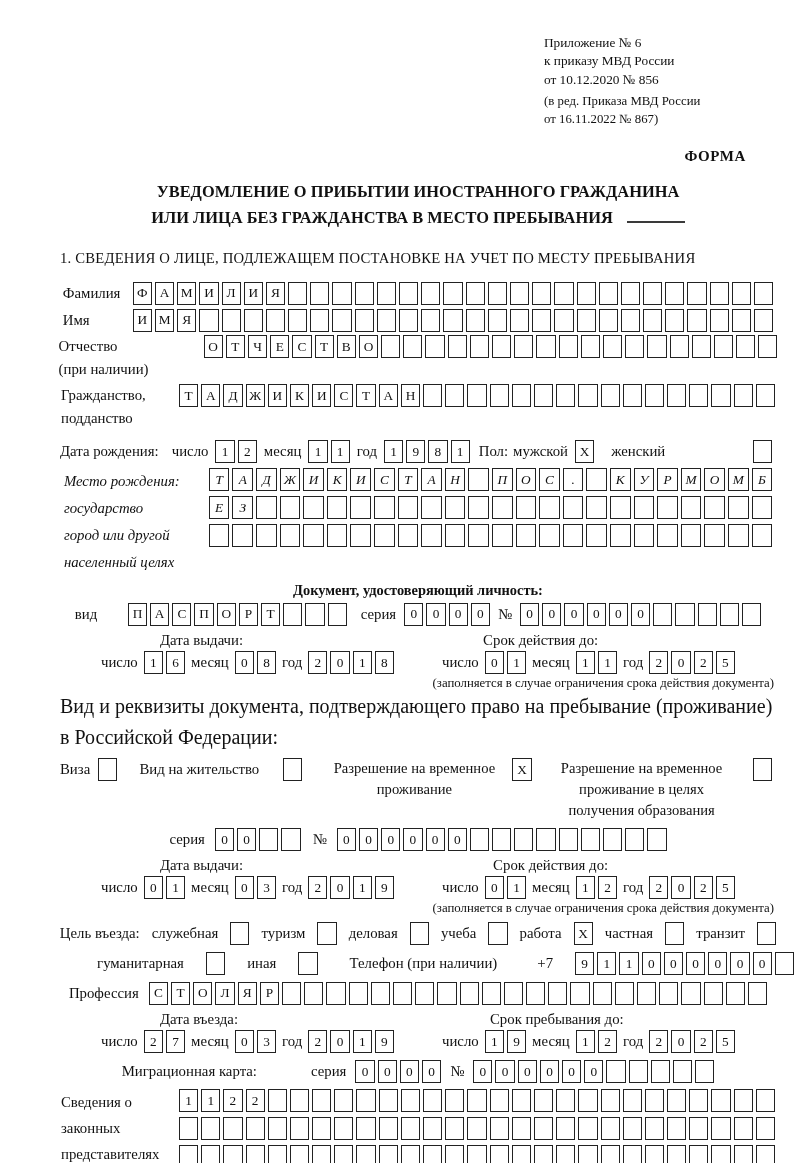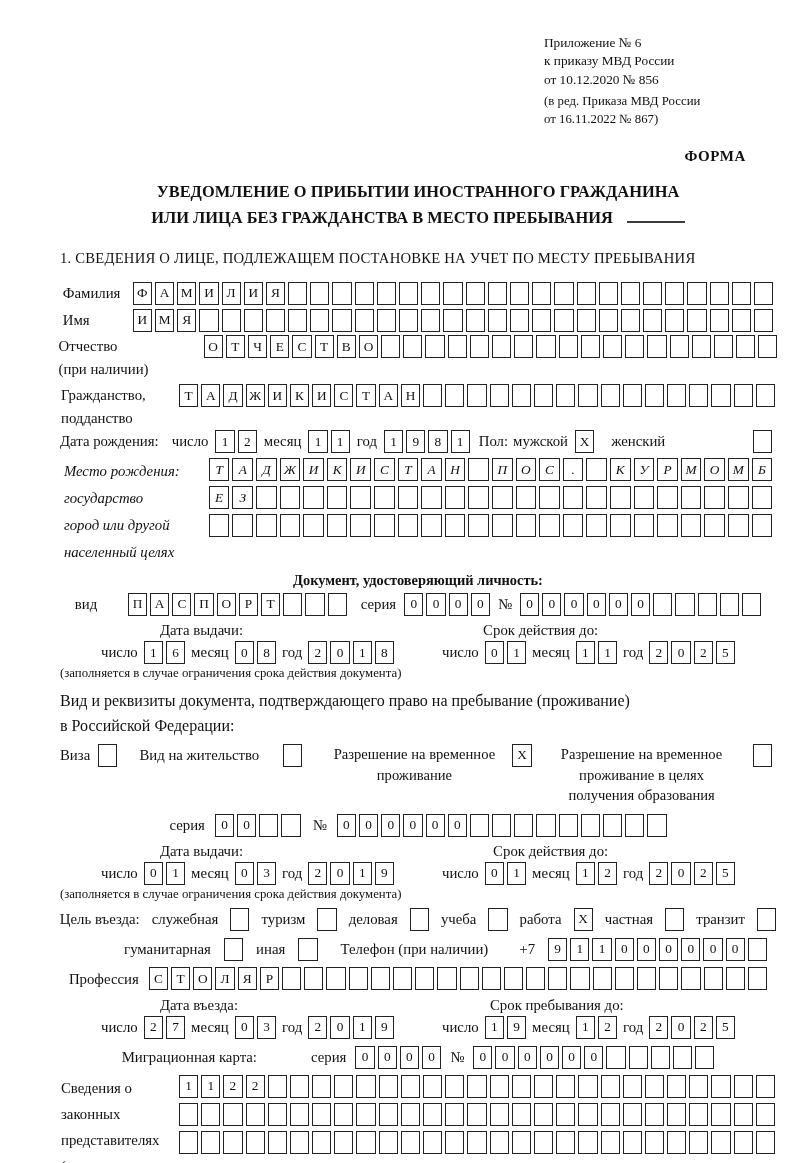--- a/index.html
+++ b/index.html
@@ -20,22 +20,22 @@
   .lblcol{font-size:14.8px;flex:0 0 auto;line-height:23px;}
   .w70{width:70px}.w80{width:80px}.w118{width:118px}.w145{width:145px}
   .cells{display:inline-flex;gap:3px;flex:0 0 auto;}
   .cell{box-sizing:border-box;width:19.2px;height:23px;border:1.6px solid #222;background:#fff;
         display:inline-flex;align-items:center;justify-content:center;font-size:13.3px;flex:0 0 auto;}
   .wide .cell{width:20.6px;}
   .stack{display:flex;flex-direction:column;gap:5px;}
   .dochead{text-align:center;font-weight:bold;font-size:14.4px;margin-top:6px;}
   .dhead{display:flex;font-size:14.8px;margin-top:6px;}
   .dg{display:inline-flex;align-items:center;gap:6px;}
-  .note{font-size:12.8px;margin-top:2px;padding-right:2px;}
-  .intro{font-size:16px;margin-top:8px;line-height:1.55;}
+  .note{text-align:right;font-size:12.8px;margin-top:2px;padding-right:2px;}
+  .intro{font-size:20px;line-height:1.55;}
   .optlbl{width:180px;text-align:center;font-size:14.6px;line-height:1.42;}
   .mla{margin-left:auto;margin-right:4px;}
 </style>
 </head>
 <body>
 
 <div class="page">
 
   <div class="ref">
     <div>Приложение № 6</div>
@@ -190,21 +190,21 @@
         <span class="cell"></span>
         <span class="cell"></span>
         <span class="cell"></span>
         <span class="cell"></span>
         <span class="cell"></span>
         <span class="cell"></span>
         <span class="cell"></span>
       </span>
   </div>
 
-  <div class="frow" style="margin-top:0;column-gap:7px;">
+  <div class="frow" style="margin-top:10px;column-gap:7px;">
     <span class="txt">Дата рождения:</span>
     <span class="txt" style="margin-left:6px;">число</span>
     <span class="cells">
         <span class="cell">1</span>
         <span class="cell">2</span>
       </span>
     <span class="txt">месяц</span>
     <span class="cells">
         <span class="cell">1</span>
         <span class="cell">1</span>
@@ -528,21 +528,21 @@
     <span class="txt">частная</span>
     <span class="cells">
         <span class="cell"></span>
       </span>
     <span class="txt">транзит</span>
     <span class="cells">
         <span class="cell"></span>
       </span>
   </div>
 
-  <div class="frow" style="margin-top:7px;column-gap:13px;">
+  <div class="frow" style="margin-top:7px;column-gap:22px;">
     <span class="txt" style="margin-left:55px;">гуманитарная</span>
     <span class="cells">
         <span class="cell"></span>
       </span>
     <span class="txt">иная</span>
     <span class="cells">
         <span class="cell"></span>
       </span>
     <span class="txt" style="margin-left:10px;">Телефон (при наличии)</span>
     <span class="txt" style="margin-left:18px;">+7</span>

